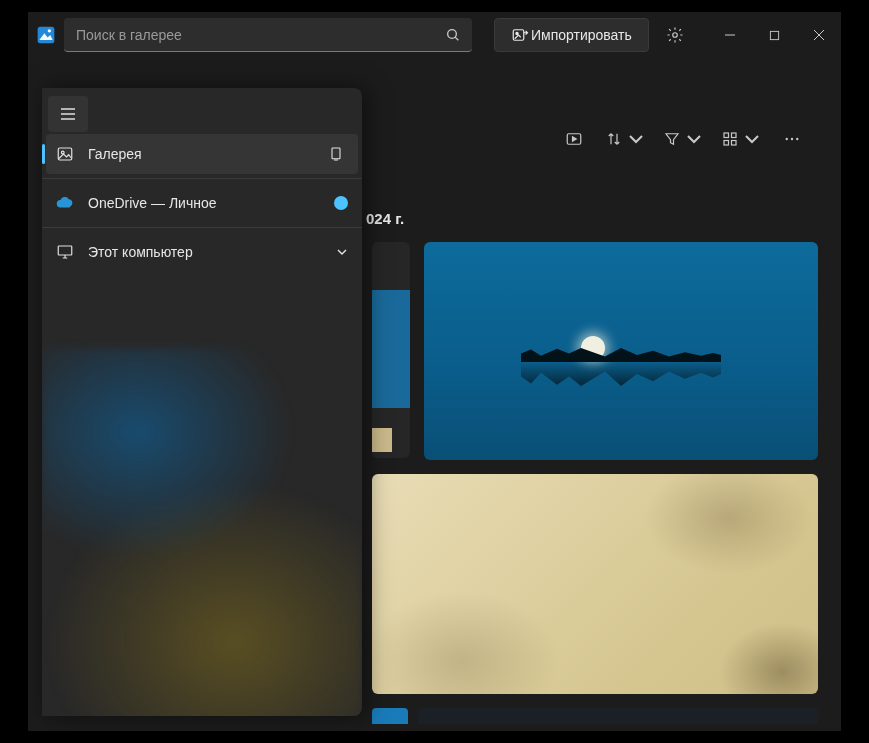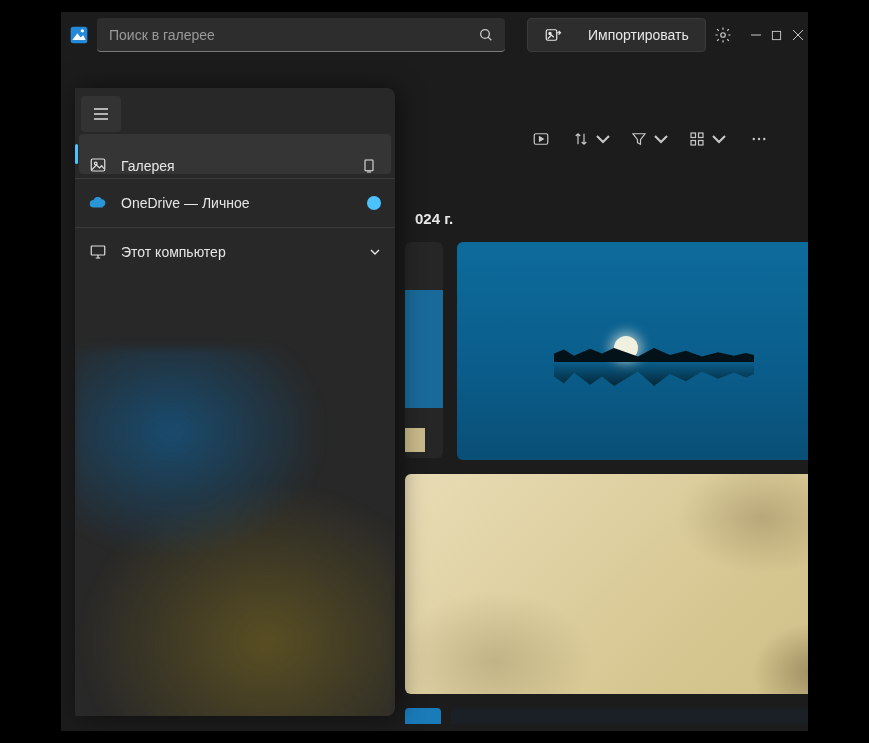--- a/index.html
+++ b/index.html
@@ -1,39 +1,39 @@
 <!DOCTYPE html>
 <html><head>
 <meta charset="utf-8">
 <style>
   * { box-sizing: border-box; margin: 0; padding: 0; font-family: "Segoe UI", sans-serif; }
   body { background: #000; width: 869px; height: 743px; overflow: hidden; }
   .frame { position: relative; width: 869px; height: 743px; background:#000; padding:12px; }
-  .window { position: relative; width: 747px; height: 719px; margin: 0 auto; background:#1c1c1c; overflow:hidden; }
+  .window { position: relative; width: 813px; height: 719px; margin: 0 auto; background:#1c1c1c; overflow:hidden; }
 
   
   .titlebar { display:flex; align-items:center; height:46px; padding:0 4px 0 8px; gap:8px; background:#1c1c1c; }
   .app-icon { width:24px; height:24px; border-radius:4px; display:flex; align-items:center; justify-content:center; }
   .app-icon svg { width:20px; height:20px; }
   .search-wrap { position:relative; flex: 0 0 408px; height:34px; background:#2d2d2d; border-radius:4px; display:flex; align-items:center; padding:0 40px 0 12px; border-bottom:1px solid #7a7a7a; }
   .search-wrap input { background:transparent; border:none; outline:none; color:#c8c8c8; font-size:14px; width:100%; }
   .search-wrap input::placeholder { color:#9a9a9a; }
   .search-btn { position:absolute; right:4px; top:2px; width:30px; height:30px; display:flex; align-items:center; justify-content:center; color:#c8c8c8; cursor:pointer; }
-  .import-btn { display:flex; align-items:center; gap:26px; height:34px; padding:0 16px; background:#2d2d2d; border:1px solid #3a3a3a; border-radius:4px; color:#e8e8e8; font-size:14px; cursor:pointer; margin-left:14px; }
+  .import-btn { display:flex; align-items:center; gap:2px; height:34px; padding:0 16px; background:#2d2d2d; border:1px solid #3a3a3a; border-radius:4px; color:#e8e8e8; font-size:14px; cursor:pointer; margin-left:14px; }
   .tb-btn { width:44px; height:34px; display:flex; align-items:center; justify-content:center; color:#c8c8c8; cursor:pointer; }
   .spacer { flex:0 0 2px; }
 
   
   .toolbar-row { position:absolute; top:108px; right:30px; display:flex; gap:6px; align-items:center; }
   .tool-btn { width:38px; height:38px; border-radius:4px; display:flex; align-items:center; justify-content:center; color:#c8c8c8; cursor:pointer; }
   .tool-btn.combo { width:52px; gap:4px; }
   .tool-btn svg { width:18px; height:18px; }
 
   
-  .date-frag { position:absolute; top:198px; left:354px; color:#e8e8e8; font-size:15px; font-weight:600; }
+  .date-frag { position:absolute; top:198px; left:338px; color:#e8e8e8; font-size:15px; font-weight:600; }
 
   
   .gallery { position:absolute; top:230px; left:46px; right:46px; bottom:0; }
   .thumb1 { position:absolute; top:0; left:298px; width:38px; height:216px; background:#262626; border-radius:6px; }
   .thumb1-inner { position:absolute; left:0; top:48px; right:0; height:118px; background:#196a9a; }
   .thumb1-b { position:absolute; left:0; bottom:6px; width:20px; height:24px; background:#c9b98a; }
   .thumb2 { position:absolute; top:0; left:350px; width:394px; height:218px; border-radius:6px; overflow:hidden; background:linear-gradient(180deg,#0d6b9c 0%,#0a5e8c 55%,#094f76 100%); display:flex; align-items:center; justify-content:center; }
   .guitar { position:relative; width:200px; height:110px; }
   .moon { position:absolute; left:60px; top:40px; width:24px; height:24px; border-radius:50%; background:#f0f0e0; box-shadow:0 0 12px 4px rgba(240,240,224,.6); }
   .skyline { position:absolute; left:0; top:52px; width:200px; height:14px; background:linear-gradient(90deg,#021218 0,#021218 100%); clip-path: polygon(0 40%, 5% 10%, 10% 55%, 18% 5%, 24% 40%, 30% 0%, 36% 30%, 42% 60%, 50% 0%, 58% 50%, 66% 20%, 74% 60%, 82% 30%, 90% 55%, 96% 35%, 100% 50%, 100% 100%, 0 100%); }
@@ -45,21 +45,21 @@
       radial-gradient(ellipse 90px 70px at 92% 90%, rgba(60,45,20,.35), transparent 70%),
       linear-gradient(135deg,#e8dcb5 0%,#ddcf9f 40%,#d5c690 70%,#cfbf88 100%);
   }
   .thumb4 { position:absolute; top:466px; left:298px; width:36px; height:16px; border-radius:4px 4px 0 0; background:#1a7bb9; }
   .thumb5 { position:absolute; top:466px; left:344px; width:400px; height:16px; border-radius:4px 4px 0 0; background:#1b1f26; }
 
   
   .side-panel { position:absolute; top:76px; left:14px; width:320px; height:628px; background:#282828; border-radius:0 8px 8px 0; box-shadow: 4px 0 24px rgba(0,0,0,.5); overflow:hidden; }
   .hamburger { width:40px; height:36px; margin:8px 0 2px 6px; border-radius:4px; background:#333; display:flex; align-items:center; justify-content:center; color:#e0e0e0; cursor:pointer; }
   .nav-item { position:relative; display:flex; align-items:center; height:40px; padding:0 14px 0 14px; gap:14px; color:#e6e6e6; font-size:14px; cursor:pointer; }
-  .nav-item.active { background:#353535; border-radius:4px; margin:2px 4px; padding-left:10px;align-items:flex-end; }
+  .nav-item.active { background:#353535; border-radius:4px; margin:2px 4px; padding-left:10px; }
   .nav-item.active::before { content:""; position:absolute; left:-4px; top:10px; bottom:10px; width:3px; border-radius:2px; background:#4cc2ff; }
   .nav-item .trail { margin-left:auto; display:flex; align-items:center; }
   .nav-icon { width:18px; height:18px; display:flex; align-items:center; justify-content:center; color:#e0e0e0; }
   .onedrive-dot { width:14px; height:14px; border-radius:50%; background:#4cc2ff; display:inline-block; }
   .divider { height:1px; background:#3a3a3a; margin:4px 0; }
   .cloud-icon { width:18px; height:12px; }
 
   
   .bg-deco { position:absolute; left:0; top:260px; width:320px; height:420px; z-index:-1;
     background: radial-gradient(ellipse 220px 180px at 30% 20%, rgba(18,90,140,.7), transparent 70%),

